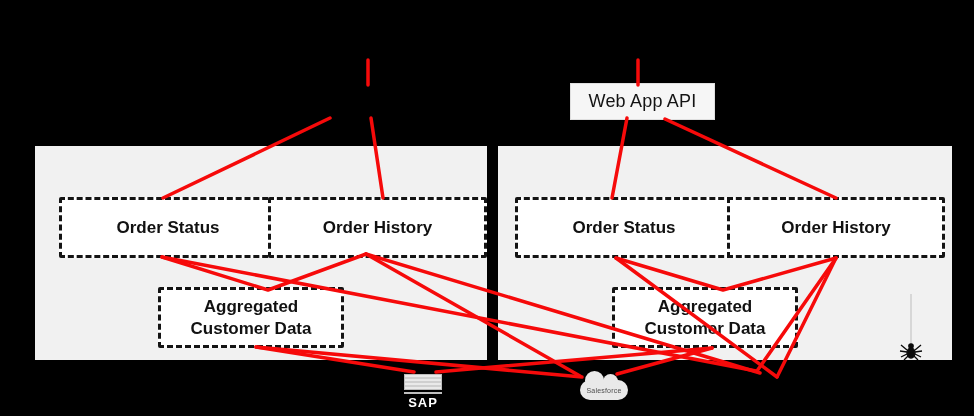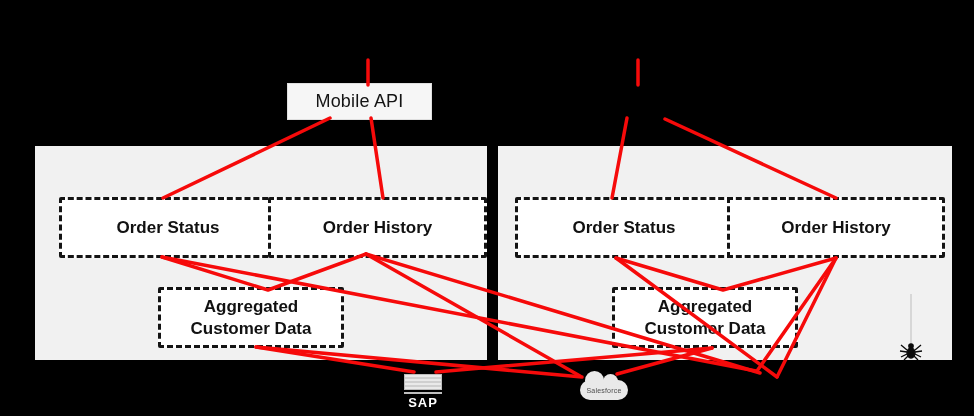--- a/index.html
+++ b/index.html
@@ -89,22 +89,22 @@
       <line x1="413" y1="148" x2="413" y2="202" stroke="#bdbdbd" stroke-width="1"></line>
       <g stroke="#0a0a0a" stroke-width="1.3" fill="#0a0a0a">
         <ellipse cx="413" cy="207" rx="4" ry="5"></ellipse>
         <circle cx="413" cy="200" r="2.2"></circle>
         <path d="M409,204 l-6,-5 M409,206 l-7,-1 M409,208 l-6,3 M410,210 l-4,4" fill="none"></path>
         <path d="M417,204 l6,-5 M417,206 l7,-1 M417,208 l6,3 M416,210 l4,4" fill="none"></path>
       </g>
     </svg>
   </div>
 
-  <div class="apibox mobile">
-    <span>Mobile API</span>
+  <div class="apibox webapp">
+    <span>Web App API</span>
   </div>
 
   <div class="dashedbox b-l-os">
     <span>Order Status</span>
   </div>
   <div class="dashedbox b-l-oh">
     <span>Order History</span>
   </div>
   <div class="dashedbox wrap b-l-acd">
     <span>Aggregated Customer Data</span>

